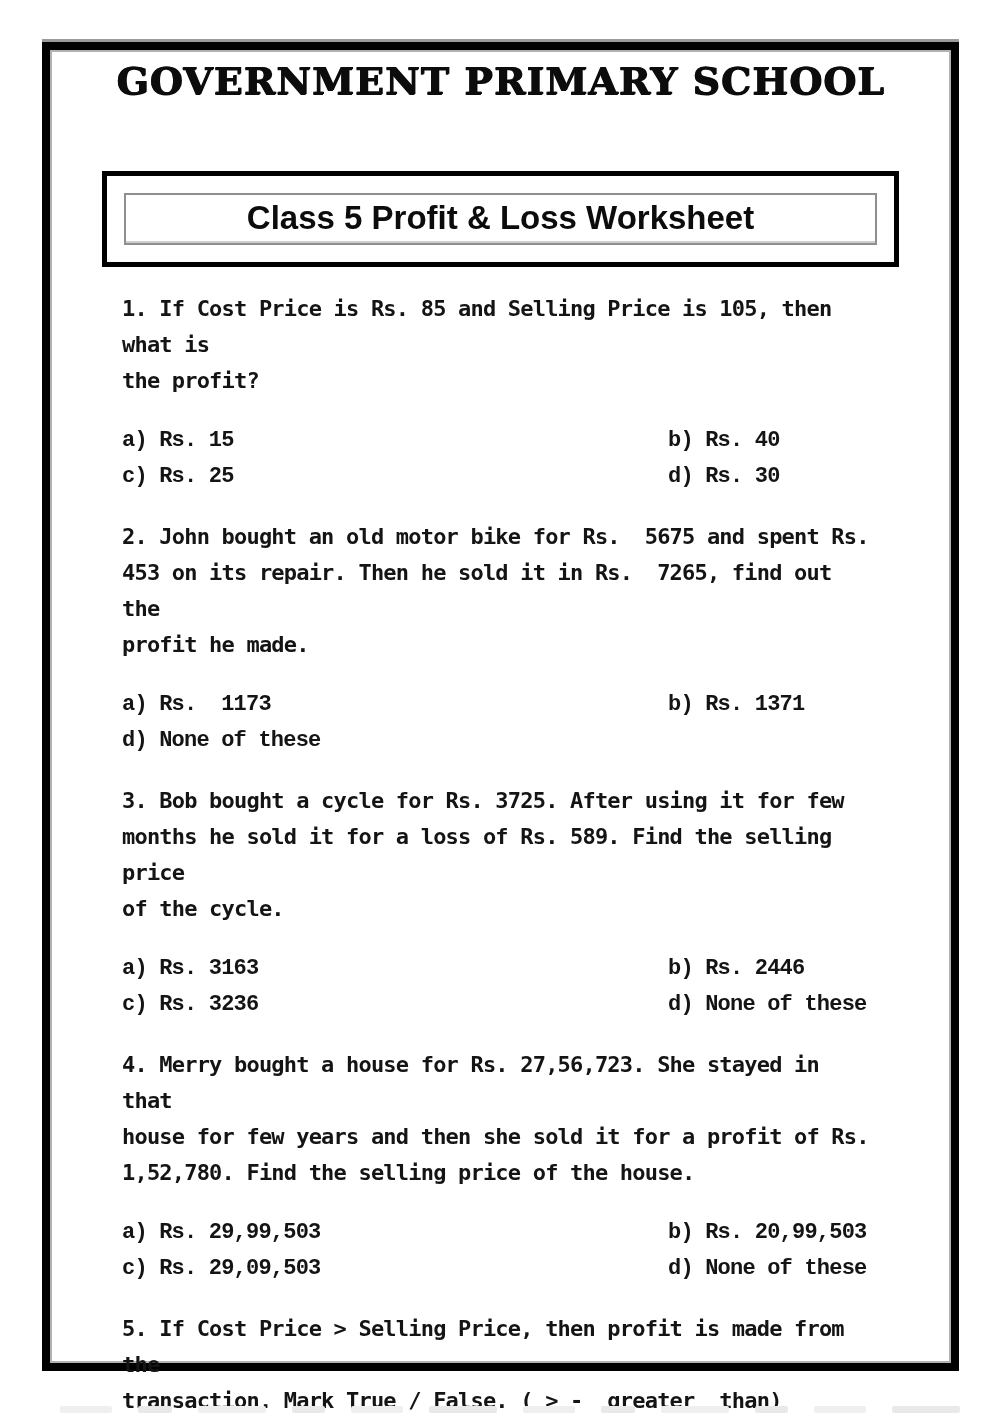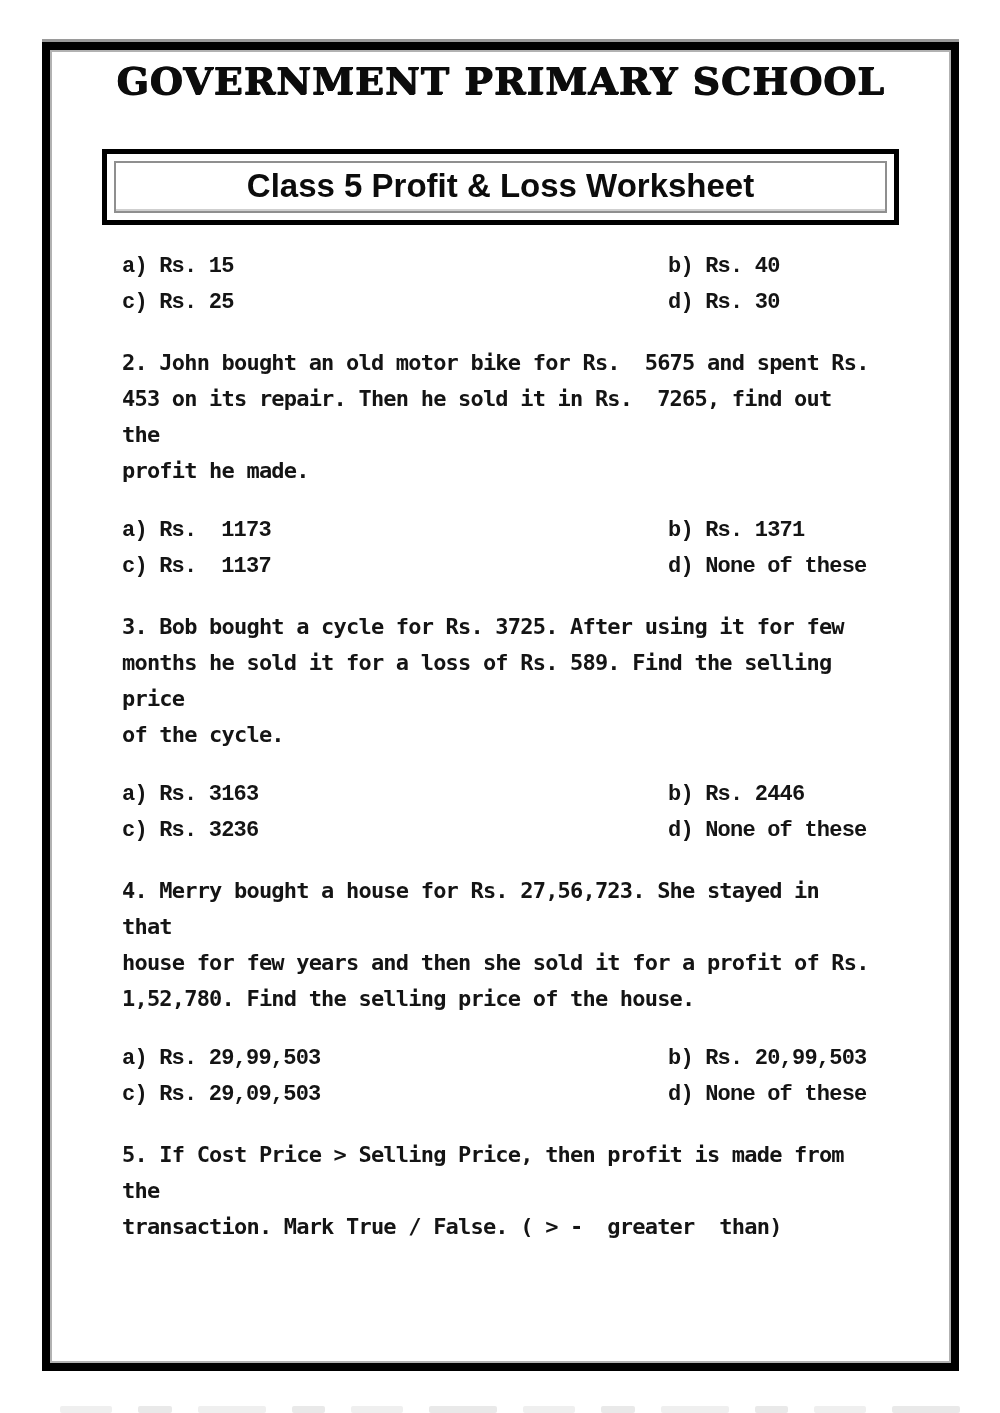--- a/index.html
+++ b/index.html
@@ -37,23 +37,23 @@
     text-align: center;
     font-family: "DejaVu Serif", "Liberation Serif", serif;
     font-weight: bold;
     font-size: 38px;
     line-height: 49px;
     letter-spacing: 1px;
     color: #0c0c0c;
     text-shadow: 1px 0 0 #0c0c0c, 0 1px 0 #0c0c0c;
   }
   .title-box {
-    margin-top: 44px;
+    margin-top: 66px;
     border: 5px solid var(--borderInk);
-    padding: 7px;
+    padding: 17px;
     background: var(--paper);
   }
   .title-inner {
     border: 2px solid #8f8f8f;
     box-shadow: inset 0 -2px 0 #cfcfcf;
     padding: 4px 10px 6px 10px;
     text-align: center;
     font-family: "Liberation Sans", sans-serif;
     font-weight: bold;
     font-size: 33px;
@@ -109,36 +109,37 @@
       <div>GOVERNMENT PRIMARY SCHOOL</div>
     </div>
 
     <div class="title-box">
       <div class="title-inner">Class 5 Profit &amp; Loss Worksheet</div>
     </div>
 
     <div class="questions">
 
       <section class="question">
+        <p class="q-text">1. If Cost Price is Rs. 85 and Selling Price is 105, then what is
+the profit?</p>
         <div class="options">
           <span class="opt">a) Rs. 15</span>
           <span class="opt">b) Rs. 40</span>
           <span class="opt">c) Rs. 25</span>
           <span class="opt">d) Rs. 30</span>
         </div>
       </section>
 
       <section class="question">
         <p class="q-text">2. John bought an old motor bike for Rs.  5675 and spent Rs.
 453 on its repair. Then he sold it in Rs.  7265, find out the
 profit he made.</p>
         <div class="options">
           <span class="opt">a) Rs.  1173</span>
           <span class="opt">b) Rs. 1371</span>
-          <span class="opt">c) Rs.  1137</span>
           <span class="opt">d) None of these</span>
         </div>
       </section>
 
       <section class="question">
         <p class="q-text">3. Bob bought a cycle for Rs. 3725. After using it for few
 months he sold it for a loss of Rs. 589. Find the selling price
 of the cycle.</p>
         <div class="options">
           <span class="opt">a) Rs. 3163</span>

